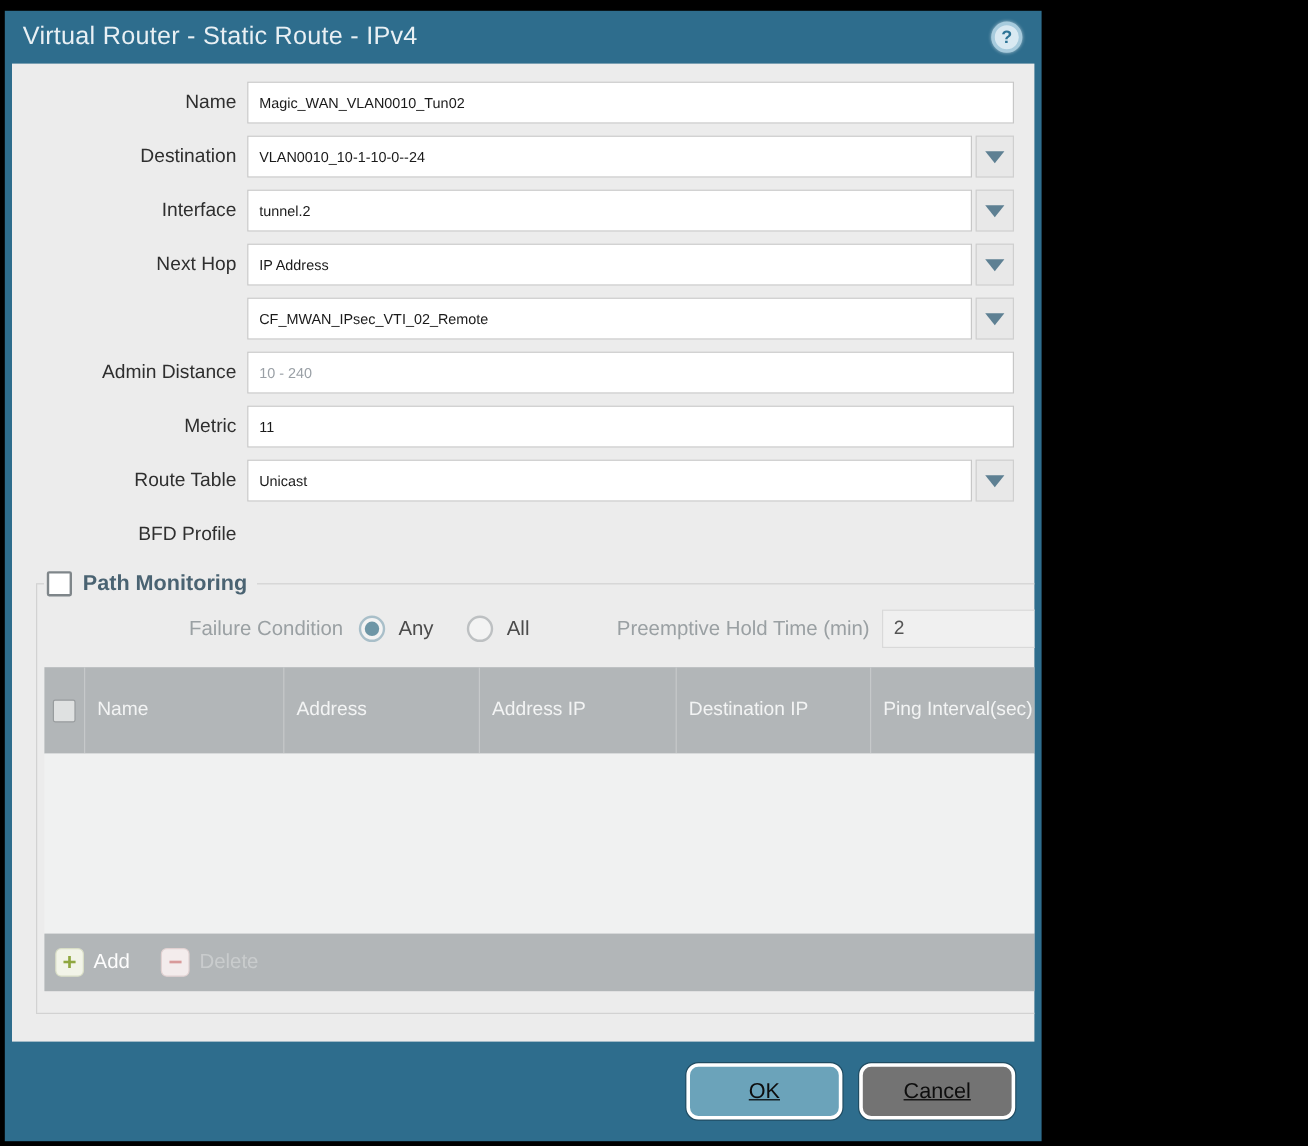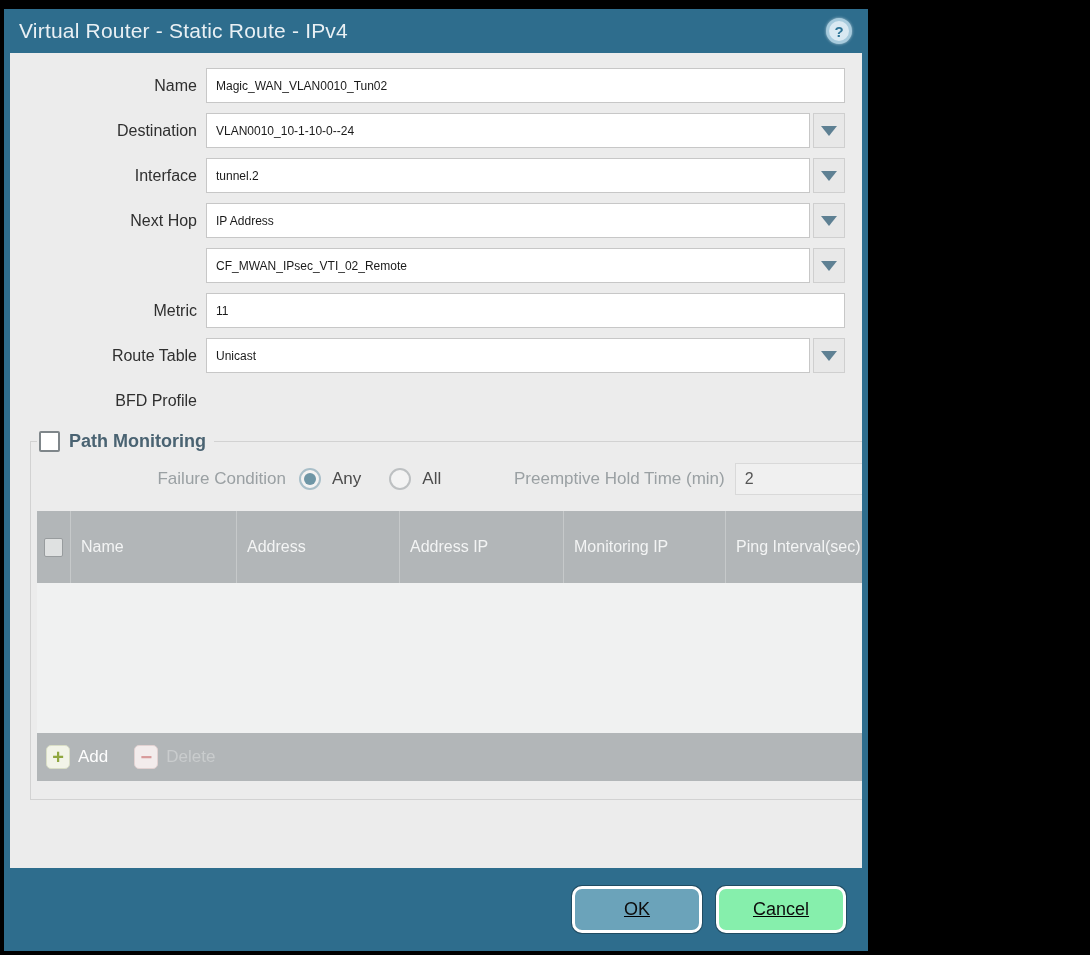--- a/index.html
+++ b/index.html
@@ -80,21 +80,21 @@
   .del-icon { background:#f3ecec; border:1px solid #e2d2d2; color:#d89a9a; }
   .scroll-strip { flex:0 0 7px; width:7px; background:#e6e7e7; border:1px solid #d3d5d5; }
 
   
   .footer { flex:0 0 83px; display:flex; align-items:center; justify-content:flex-end;
     gap:14px; padding-right:22px;text-decoration:underline; }
   .footer-btn { width:130px; height:47px; border-radius:10px; border:3px solid #fff;
     font-family:"Liberation Sans", sans-serif; font-size:18px; color:#0d0d0d; cursor:pointer;
     box-shadow:0 0 0 1px rgba(0,0,0,.3); }
   .btn-ok { background:#6ba3ba; }
-  .btn-cancel { background:#86efac;text-align:center; }
+  .btn-cancel { background:#737373;text-align:center; }
 </style>
 </head>
 <body>
 
 <div class="screen">
   <div class="dialog">
 
     <div class="titlebar">
       <span class="title">Virtual Router - Static Route - IPv4</span>
       <div class="help-icon">
@@ -144,20 +144,26 @@
       <div class="form-row">
         <span class="form-label"></span>
         <div class="field">
           <input type="text" value="CF_MWAN_IPsec_VTI_02_Remote" style="">
           <div class="dd-btn">
             <span class="dd-tri"></span>
           </div>
         </div>
       </div>
 
+      <div class="form-row">
+        <span class="form-label">Admin Distance</span>
+        <div class="field">
+          <input type="text" placeholder="10 - 240" style="">
+        </div>
+      </div>
 
       <div class="form-row">
         <span class="form-label">Metric</span>
         <div class="field">
           <input type="text" value="11" style="">
         </div>
       </div>
 
       <div class="form-row">
         <span class="form-label">Route Table</span>
@@ -211,21 +217,21 @@
               <div class="th th-name">
                 <span>Name</span>
               </div>
               <div class="th th-enable">
                 <span>Address</span>
               </div>
               <div class="th th-srcip">
                 <span>Address IP</span>
               </div>
               <div class="th th-dstip">
-                <span>Monitoring IP</span>
+                <span>Destination IP</span>
               </div>
               <div class="th th-ping">
                 <span>Ping Interval(sec)</span>
               </div>
               <div class="th th-count">
                 <span>Ping Count</span>
               </div>
             </div>
 
             <div class="tbody"></div>

